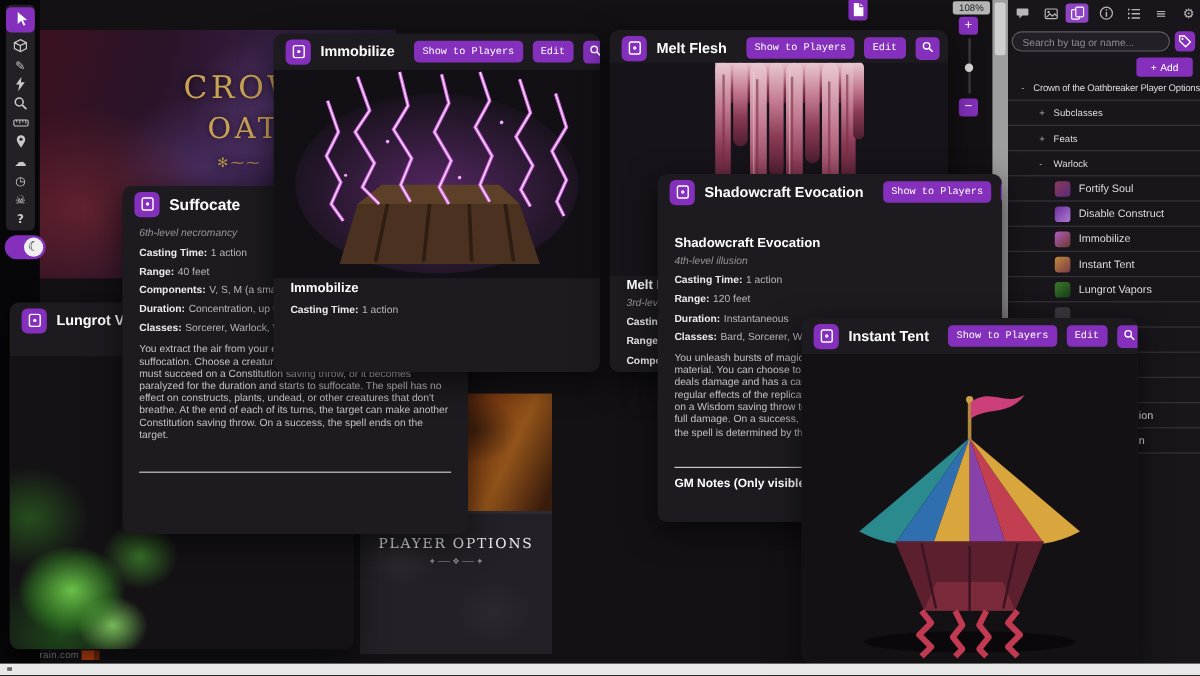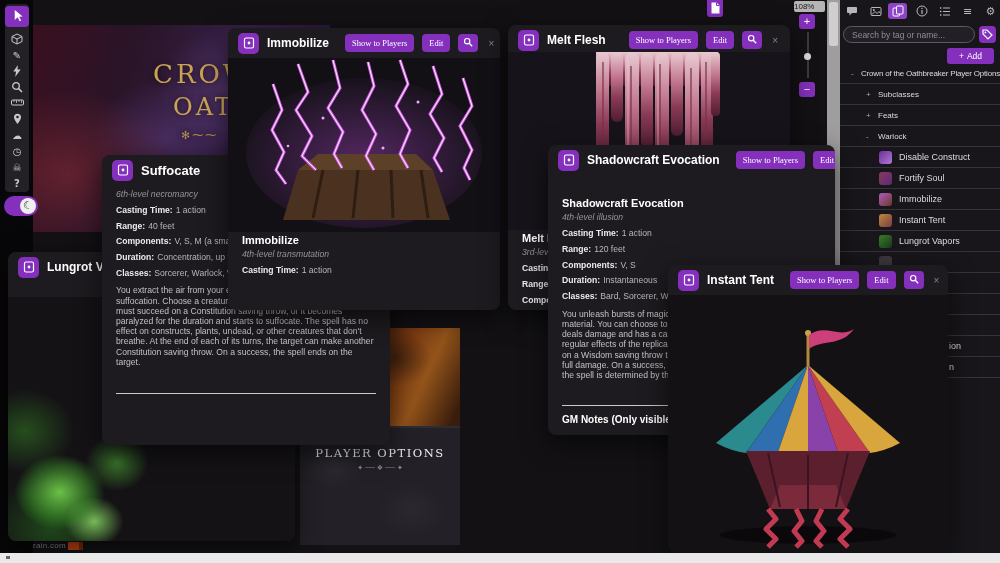--- a/index.html
+++ b/index.html
@@ -33,21 +33,21 @@
       radial-gradient(40px 30px at 22% 35%, rgba(255,255,255,.04), transparent 70%),
       radial-gradient(50px 40px at 70% 70%, rgba(255,255,255,.035), transparent 70%),
       #232127;border-top:2px solid #2e2c33}
   #po-title{position:absolute;left:0;top:118px;width:160px;text-align:center;
     font-family:"DejaVu Serif",serif;font-size:11.5px;letter-spacing:1.5px;color:#ecebee;
     text-transform:uppercase}
   #po-orn{position:absolute;left:0;top:136px;width:160px;text-align:center;font-size:7px;color:#8e8c94}
 
   
   #zoomchip{left:794px;top:1px;width:31px;height:11px;background:#b5b5b5;color:#1c1c1c;
-    font-size:8px;line-height:11px;z-index:3;border-radius:2px}
+    font-size:8px;text-align:center;line-height:11px;z-index:3;border-radius:2px}
   .zbtn{position:absolute;width:16px;height:15px;background:#8430bd;color:#fff;border:none;
     border-radius:3px;font-size:11px;line-height:13px;text-align:center;z-index:3;padding:0}
   #ztrack{left:807px;top:32px;width:2px;height:46px;background:#3c3a40;z-index:3}
   #zdot{left:804px;top:53px;width:7px;height:7px;border-radius:50%;background:#d9d9d9;z-index:4}
 
   #page-btn{left:707px;top:0;width:16px;height:17px;background:#8430bd;border:none;
     border-radius:0 0 3px 3px;z-index:3;padding:2px}
 
   
   #vscroll{left:827px;top:0;width:13px;height:553px;background:#9e9e9e;z-index:5}
@@ -103,21 +103,21 @@
 
   
   .win{position:absolute;background:#1d1b1f;border-radius:8px;overflow:hidden;
     box-shadow:0 8px 26px rgba(0,0,0,.6);color:#c3c0c6}
   .win-head{display:flex;align-items:center;gap:8px;padding:7px 10px;height:30px}
   .spell-ico{width:21px;height:21px;border-radius:5px;background:#8430bd;display:flex;
     align-items:center;justify-content:center;flex:0 0 21px}
   .win-title{font-weight:bold;color:#fff;font-size:12px;white-space:nowrap}
   .spacer{flex:1}
   .btn{background:#8430bd;color:#fff;border:none;border-radius:4px;font-size:8.5px;
-    padding:4px 7px;white-space:nowrap;font-family:Liberation Serif, serif}
+    padding:4px 7px;white-space:nowrap;font-family:Liberation Mono, monospace}
   .btn.ibtn{padding:3px 5px}
   .close{color:#87848b;font-size:10px;background:none;border:none;padding:0 2px}
   .win-body{padding:0 14px;font-size:8.6px;line-height:1.2}
   .body-heading{font-weight:bold;color:#fff;font-size:11px}
   .school{font-style:italic;color:#97939b;font-size:8.6px;margin-top:2px}
   .stat{margin-top:5.5px;color:#b9b6bd;white-space:nowrap}
   .stat b{color:#eceaee;margin-right:3px}
   .para{margin-top:7px;color:#c3c0c6;font-size:8.6px;line-height:1.19;text-align:left}
   .para b{color:#eceaee}
   .pline{white-space:nowrap;overflow:hidden;line-height:10.3px}
@@ -289,26 +289,26 @@
       </div>
       <div class="trow grp">
         <span class="texp">+</span>
         <span>Feats</span>
       </div>
       <div class="trow grp">
         <span class="texp">-</span>
         <span>Warlock</span>
       </div>
       <div class="trow leaf">
+        <span class="ticon ic1"></span>
+        <span>Fortify Soul</span>
+      </div>
+      <div class="trow leaf">
         <span class="ticon ic0"></span>
         <span>Disable Construct</span>
-      </div>
-      <div class="trow leaf">
-        <span class="ticon ic1"></span>
-        <span>Fortify Soul</span>
       </div>
       <div class="trow leaf">
         <span class="ticon ic2"></span>
         <span>Immobilize</span>
       </div>
       <div class="trow leaf">
         <span class="ticon ic4"></span>
         <span>Instant Tent</span>
       </div>
       <div class="trow leaf">
@@ -441,21 +441,20 @@
           <path d="M45,26 L54,52 L44,72 L56,94 L48,112 L58,126"></path>
         </g>
         <circle cx="95" cy="60" r="1.5" fill="#f0a8ff"></circle>
           <circle cx="190" cy="44" r="1.5" fill="#f0a8ff"></circle>
         <circle cx="155" cy="90" r="1.5" fill="#f0a8ff"></circle>
           <circle cx="60" cy="88" r="1.3" fill="#f0a8ff"></circle>
       </svg>
     </div>
     <div class="win-body" style="position:absolute;top:206px;left:0;width:272px">
       <div class="body-heading">Immobilize</div>
-      <div class="school">4th-level transmutation</div>
       <div class="stat"><b>Casting Time:</b><span>1 action</span></div>
 
     </div>
   </div>
 
   <div class="win" id="w-meltflesh" style="left:508px;top:25px;width:282px;height:285px;z-index:50">
     <div class="win-head">
       <span class="spell-ico">
         <svg width="12" height="12" viewBox="0 0 12 12">
             <rect x="1.5" y="1" width="9" height="10" rx="1.5" fill="none" stroke="#fff" stroke-width="1.2"></rect>
@@ -523,21 +522,20 @@
       <span class="spacer"></span>
       <button class="btn">Show to Players</button>
       <button class="btn">Edit</button>
 
     </div>
     <div class="win-body" style="position:absolute;top:52px;left:0;width:287px">
       <div class="body-heading">Shadowcraft Evocation</div>
       <div class="school">4th-level illusion</div>
       <div class="stat"><b>Casting Time:</b><span>1 action</span></div>
       <div class="stat"><b>Range:</b><span>120 feet</span></div>
-      <div class="stat"><b>Components:</b><span>V, S</span></div>
       <div class="stat"><b>Duration:</b><span>Instantaneous</span></div>
       <div class="stat"><b>Classes:</b><span>Bard, Sorcerer, Warlock, Wizard</span></div>
       <div class="para">
         <div class="pline">You unleash bursts of magical energy shaped out of shadow</div>
         <div class="pline">material. You can choose to emulate any spell of 3rd level or lower</div>
         <div class="pline">deals damage and has a casting time of 1 action. The spell has the</div>
         <div class="pline">regular effects of the replicated spell, but each target can attempt</div>
         <div class="pline">on a Wisdom saving throw to disbelieve the magic, or suffer its</div>
         <div class="pline">full damage. On a success, the spell deals half damage. The level of</div>
         <div class="pline">the spell is determined by the spell slot expended to cast it.</div>

